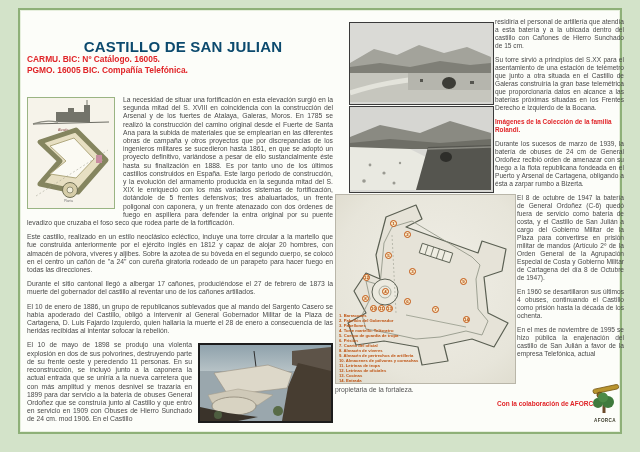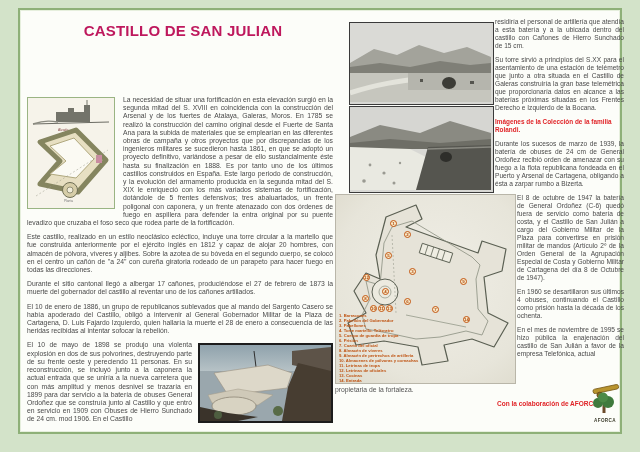--- a/index.html
+++ b/index.html
@@ -9,22 +9,22 @@
     font-family:"Liberation Sans","DejaVu Sans",sans-serif;
     color:var(--body-text,#4a4a4a);
   }
   .panel{
     position:absolute;left:18px;top:8px;width:600px;height:422px;
     background:var(--panel-bg,#fcfdf9);
     border:2px solid var(--panel-border,#8eb078);
     box-shadow:inset 0 0 0 1px #e6efdd;
   }
   .page-title{
-    position:absolute;left:7px;top:12px;width:312px;
-    text-align:center;font-weight:bold;font-size:15px;color:#be185d;
+    position:absolute;left:7px;top:28px;width:312px;
+    text-align:center;font-weight:bold;font-size:15px;color:#0c4a6e;
     letter-spacing:.2px;
   }
   .catalog{
     position:absolute;left:7px;top:44px;width:300px;
     color:var(--accent-red,#e02428);font-weight:bold;font-size:8.4px;line-height:10.6px;
   }
   .col-left{
     position:absolute;left:7px;top:86px;width:306px;height:340px;
     overflow:hidden;font-size:6.8px;line-height:8.2px;text-align:justify;
   }
@@ -79,20 +79,22 @@
   .logo-text{font-size:4.6px;font-weight:bold;color:#3a3a2a;letter-spacing:.4px;margin-top:-2px;}
 </style>
 </head>
 <body>
 
 <div class="panel">
 
   <div class="page-title">CASTILLO DE SAN JULIAN</div>
 
   <div class="catalog">
+    <div>CARMU. BIC: Nº Catálogo. 16005.</div>
+    <div>PGMO. 16005 BIC. Compañía Telefónica.</div>
   </div>
 
   <div class="col-left">
     <div class="hist-drawing">
       <svg width="86" height="110" viewBox="0 0 86 110">
         <line x1="5" y1="26" x2="81" y2="24" stroke="#6b6b63" stroke-width="1"></line>
         <path d="M28 24 L28 14 L40 14 L40 10 L46 10 L46 14 L56 14 L56 7 L62 7 L62 24 Z" fill="#73736a"></path>
         <line x1="59" y1="7" x2="59" y2="2" stroke="#55554d" stroke-width="0.8"></line>
         <path d="M5 26 C 18 22 24 23 30 24" stroke="#8a8a80" fill="none" stroke-width="1.4"></path>
         <text x="30" y="33" font-size="3.4" fill="#8a4a4a">Alzado</text>

